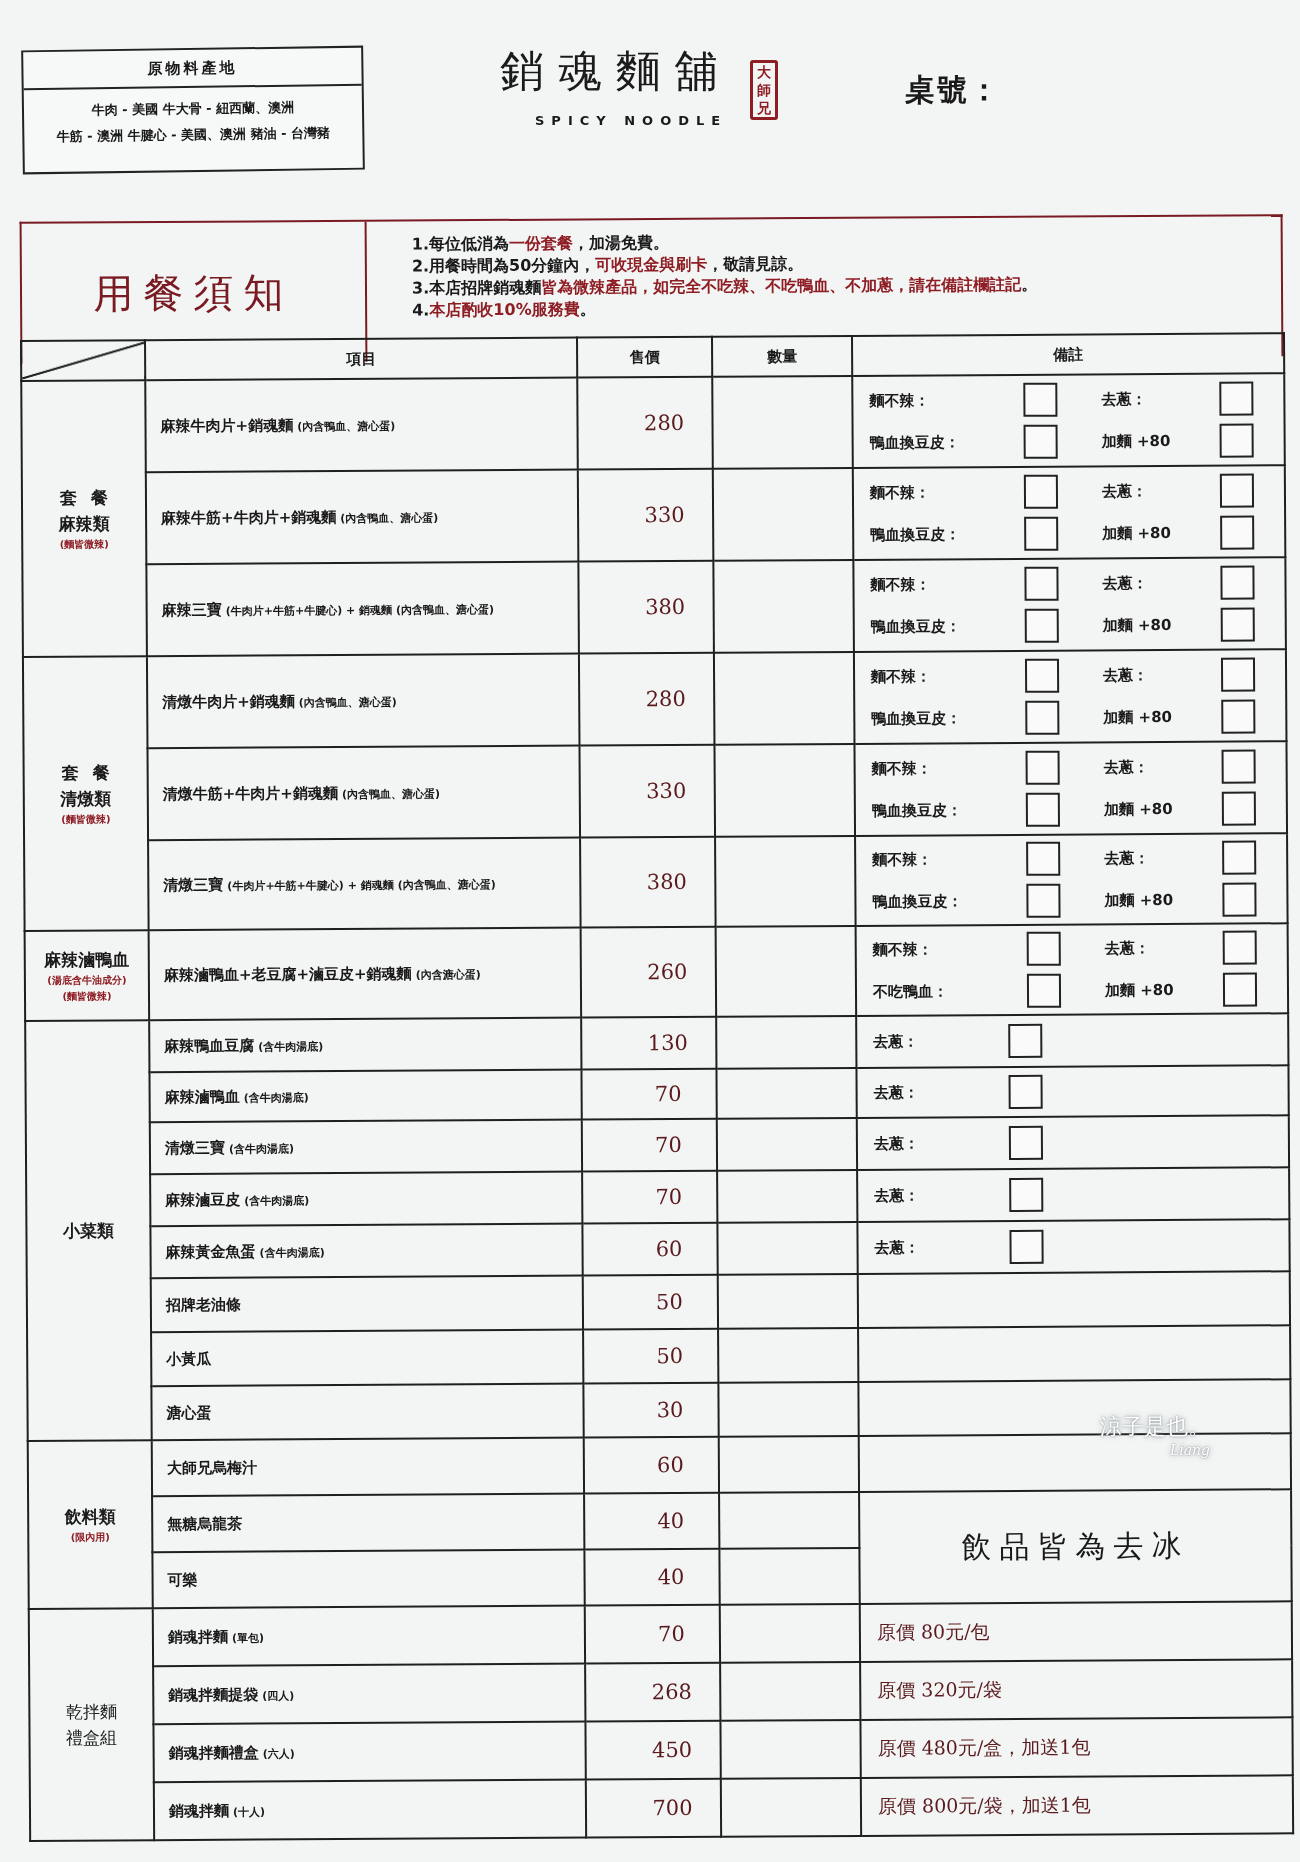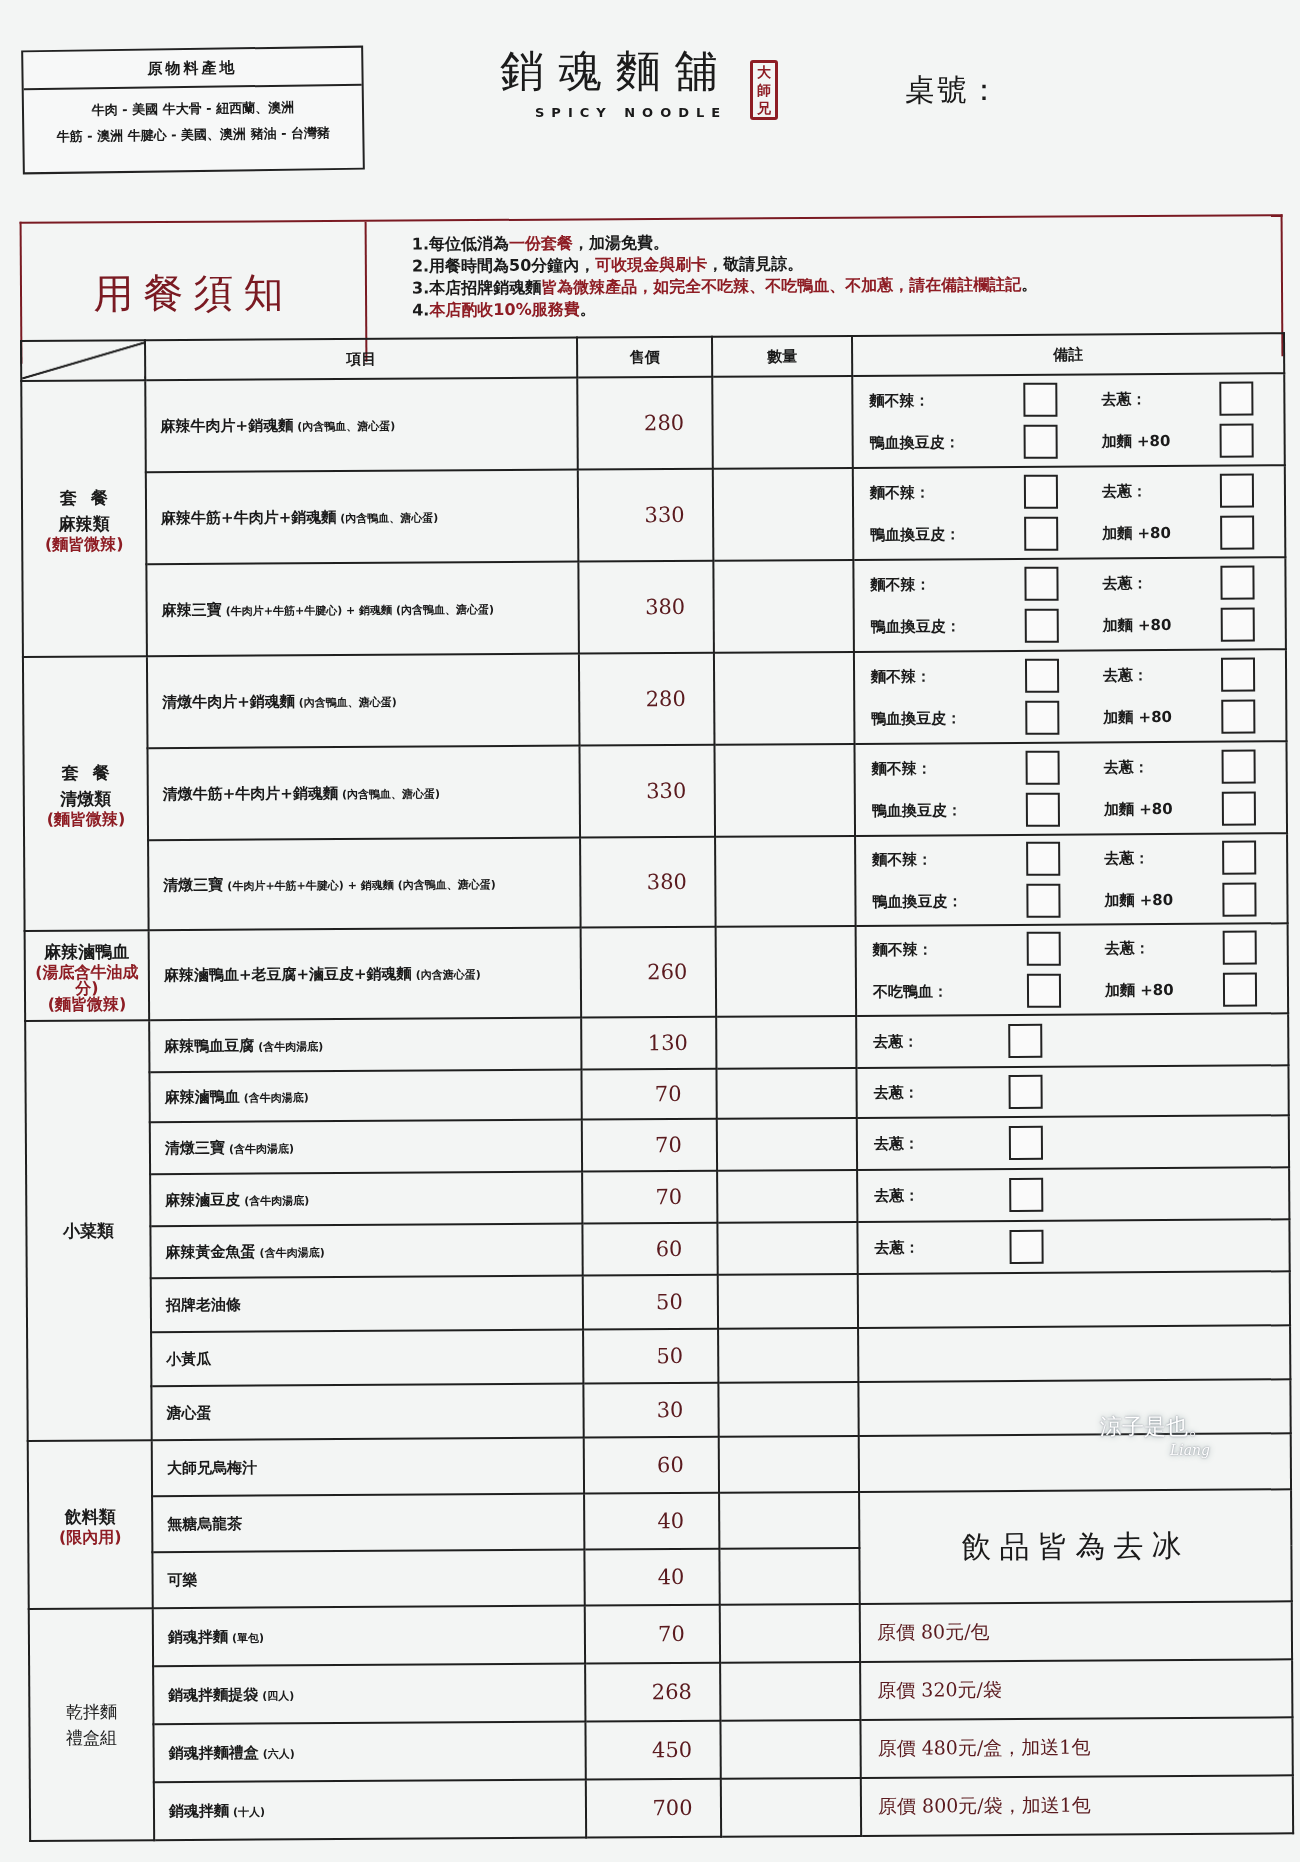--- a/index.html
+++ b/index.html
@@ -23,28 +23,28 @@
     height: 38px; border-bottom: 2px solid #222;
     display: flex; align-items: center; justify-content: center;
     font-weight: bold; font-size: 15px; letter-spacing: 3px;
   }
   .origin-line { font-size: 13px; font-weight: bold; text-align: center; margin-top: 12px; }
   .origin-line + .origin-line { margin-top: 8px; }
 
   
   .brand { left: 500px; top: 42px; width: 300px; }
   .brand-cn { font-family: "DejaVu Serif", serif; font-size: 44px; letter-spacing: 14px; color: #1b1b1b; }
-  .brand-en { font-size: 13px; letter-spacing: 7px; font-weight: bold; margin-top: 4px; padding-left: 35px; }
+  .brand-en { font-size: 13px; letter-spacing: 7px; font-weight: bold; margin-top: 12px; padding-left: 35px; }
   .seal {
     left: 750px; top: 60px; width: 28px; height: 60px;
     border: 3px solid #8e1d24; border-radius: 3px;
     display: flex; flex-direction: column; align-items: center; justify-content: center;
     color: #8e1d24; font-size: 14px; line-height: 18px; font-weight: bold;
   }
-  .table-no { left: 905px; top: 70px; font-size: 30px; font-weight: normal; letter-spacing: 2px; }
+  .table-no { left: 905px; top: 70px; font-size: 30px; font-weight: bold; letter-spacing: 2px; }
 
   
   .notice {
     left: 20px; top: 218px; width: 1263px; height: 142px;
     border: 2px solid #7a1a22; border-bottom: none;
     display: flex; transform: rotate(-0.35deg);
   }
   .notice-title {
     width: 345px; border-right: 2px solid #7a1a22;
     display: flex; align-items: center; justify-content: center;
@@ -59,21 +59,21 @@
     border-collapse: collapse; table-layout: fixed;
     transform: rotate(-0.35deg); transform-origin: top left;
   }
   .menu td, .menu th { border: 2px solid #1f1f1f; vertical-align: middle; }
   .menu th { font-size: 15px; font-weight: bold; height: 40px; }
   .menu .diag {
     background: linear-gradient(to top right, transparent calc(50% - 1px), #1f1f1f 50%, transparent calc(50% + 1px));
     background: linear-gradient(164deg, transparent 48%, #1f1f1f 49%, #1f1f1f 51%, transparent 52%);
   }
   .cat { text-align: center; font-size: 17px; font-weight: bold; line-height: 26px; }
-  .cat .sub { font-size: 16px; color: #8e1d24; line-height: 16px; display: block; }
+  .cat .sub { font-size: 10px; color: #8e1d24; line-height: 16px; display: block; }
   .cat .sp { letter-spacing: 14px; padding-left: 14px; }
   .item { padding-left: 14px; font-size: 15px; font-weight: bold; }
   .item .note { font-size: 11px; font-weight: bold; margin-left: 4px; }
   .price { text-align: center; font-family: "DejaVu Serif", serif; font-size: 21px; color: #5a1a1e; padding-left: 38px; }
   .remark-cell { padding: 0 22px 0 16px; }
   .opts { display: grid; grid-template-columns: 1fr 42px 1fr 42px; row-gap: 8px; align-items: center; }
   .opt-label { font-size: 15px; font-weight: bold; }
   .opt-label.r { padding-left: 36px; }
   .box { width: 34px; height: 34px; border: 2px solid #222; background: #fafafa; }
   .single-opt { display: flex; align-items: center; }

